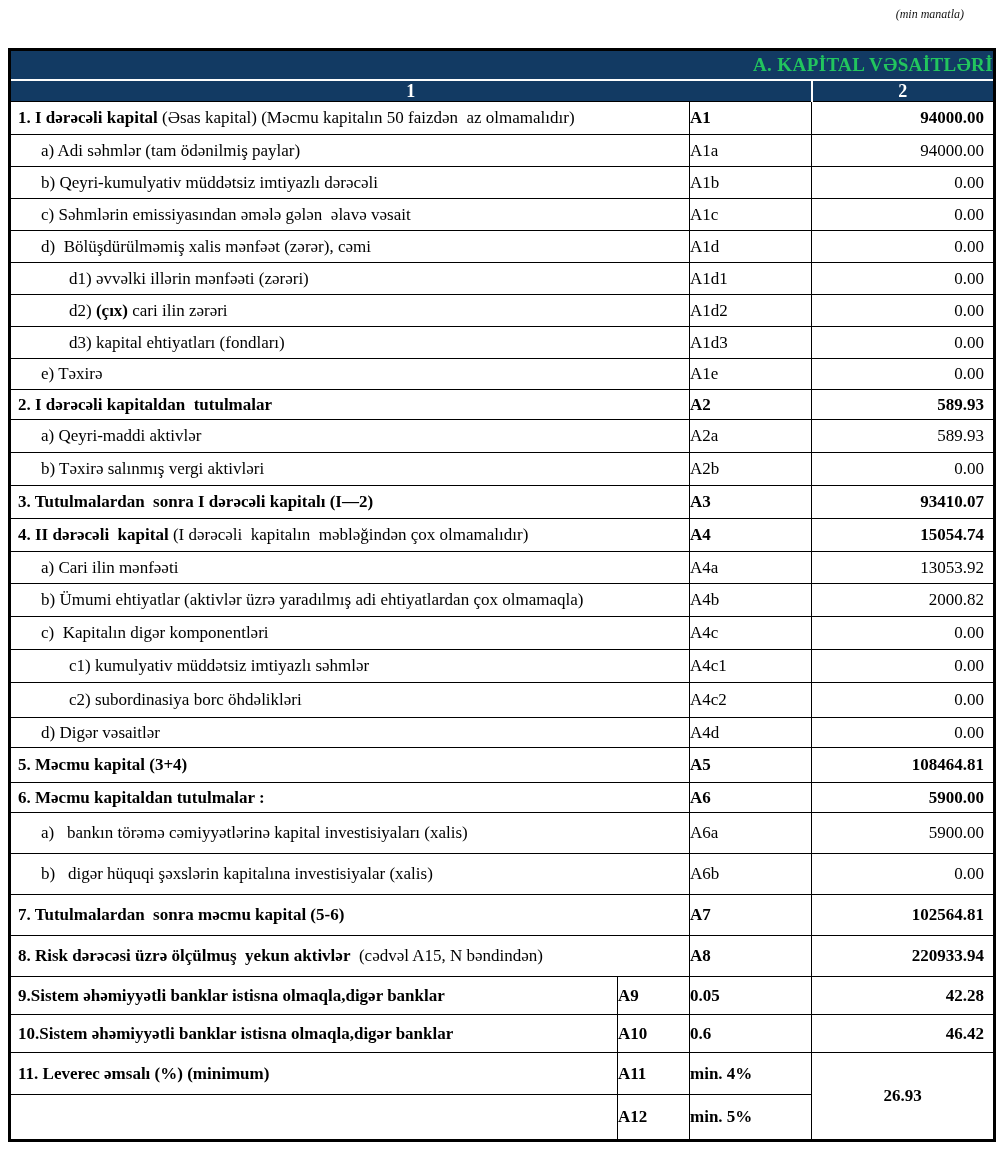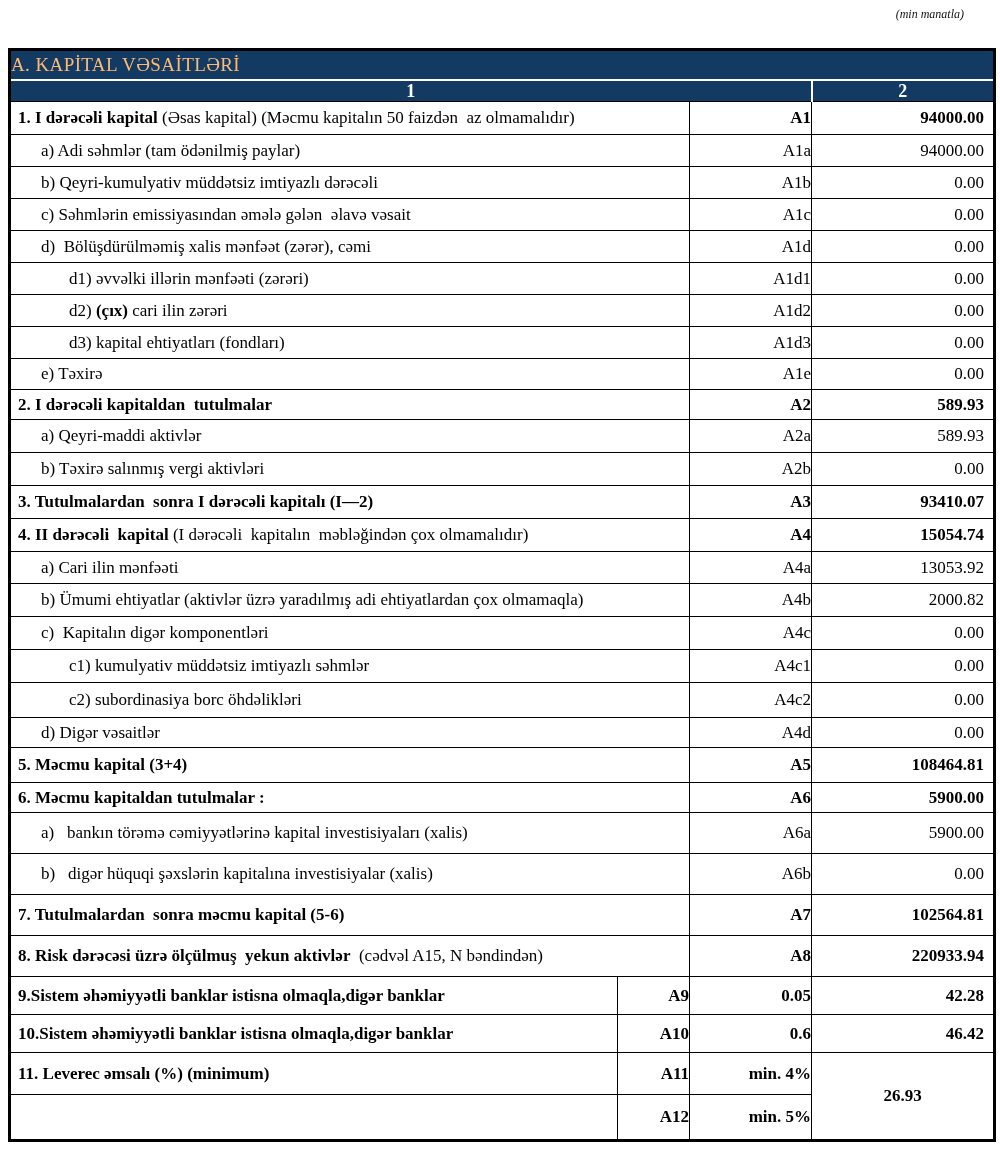--- a/index.html
+++ b/index.html
@@ -15,34 +15,34 @@
   table.cap {
     position:absolute; left:8px; top:48px; width:985px;
     border-collapse:collapse; table-layout:fixed;
     border:3px solid #000;
   }
   td {
     border:1.5px solid #000; vertical-align:middle;
     font-size:17px; padding:0; overflow:hidden; line-height:1.15;
   }
   tr.title-row td {
-    background:#123a63; color:#fdba74; font-weight:normal; text-align:left;
+    background:#123a63; color:#22c55e; font-weight:bold; text-align:right;
     font-size:19px; letter-spacing:0.4px;
     border-bottom:2.5px solid #fdfdfd;
   }
   tr.hdr-row td {
     background:#123a63; color:#fff; font-weight:bold; text-align:center;
     font-size:18px;
   }
   tr.hdr-row td.h1 { border-right:2px solid #fdfdfd; }
   tr.hdr-row td.h2 { border-left:2px solid #fdfdfd; }
   td.lbl { padding-left:7px; padding-right:20px;margin-top:31px; }
   td.ind1 { padding-left:30px; }
   td.ind2 { padding-left:58px; }
-  td.code, td.ratio { text-align:right; }
+  td.code, td.ratio { text-align:left; }
   td.val { text-align:right; padding-right:9px; }
   .b { font-weight:bold; }
   span.t { white-space:pre-wrap; }
 </style>
 </head>
 <body>
 
 <div class="unit-note">(min manatla)</div>
 
 <table class="cap">

